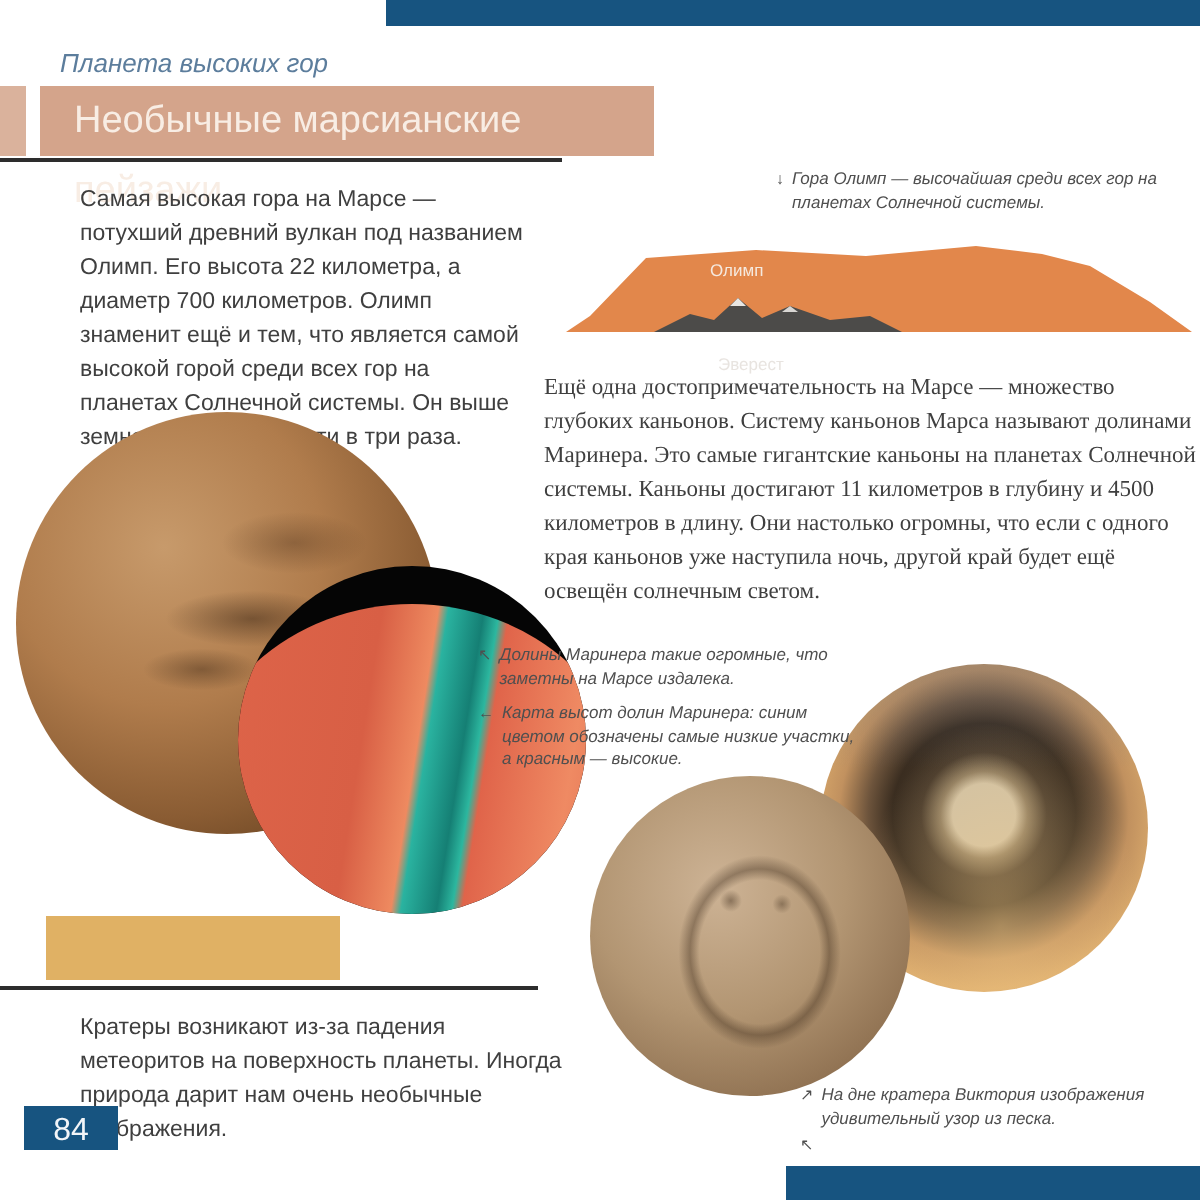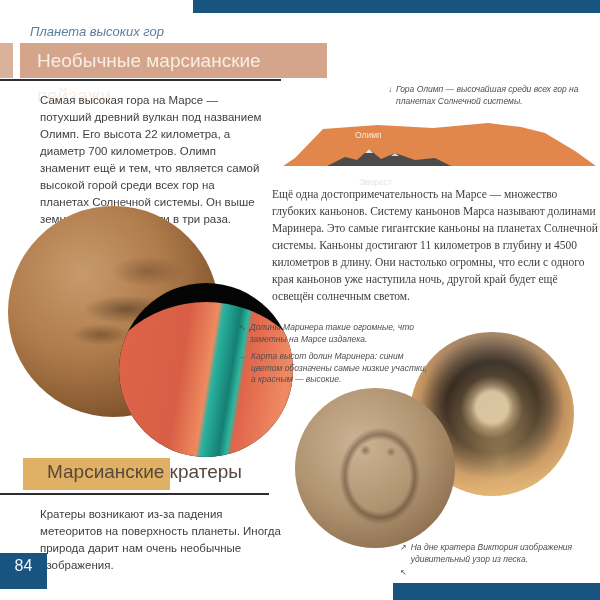--- a/index.html
+++ b/index.html
@@ -57,21 +57,21 @@
       radial-gradient(circle at 40% 35%, #cdb395, #b29572 45%, #937555 75%, #7a5d40 95%);}
   .victoria-crater{left:410px;top:332px;width:164px;height:164px;z-index:3;
     background:
       linear-gradient(180deg, rgba(92,104,126,.3), transparent 32%),
       radial-gradient(ellipse at 55% 80%, rgba(255,214,140,.45), transparent 55%),
       radial-gradient(circle at 50% 46%, #cfc0a4 0 13%, #8c7a5f 18%, #46382a 26%, #3a2d20 38%, #6d543c 48%, #c1915f 60%, #d8a86b 72%, #c9a478 86%, #bfa07b 100%);}
   
   .banner2-rect{left:23px;top:458px;width:147px;height:32px;background:var(--gold);}
   .banner2-title{left:47px;top:461px;font-size:19px;color:#56483c;z-index:2;}
   .rule2{left:0;top:493px;width:269px;height:2px;background:var(--charcoal);}
-  .page-num{left:0;top:553px;width:47px;height:36px;background:var(--blue);
+  .page-num{left:12px;top:553px;width:47px;height:22px;background:var(--blue);
     color:#f2f5f8;font-size:16px;text-align:center;line-height:25px;}
   .bottom-strip{left:393px;top:583px;width:207px;height:17px;background:var(--blue);}
 </style>
 </head>
 <body>
 
 <div class="page">
 
   <div class="abs top-strip"></div>
 
@@ -109,21 +109,20 @@
   <div class="abs cap cap1">
     <span class="arrow">↖</span>
     <span>Долины Маринера такие огромные, что заметны на Марсе издалека.</span>
   </div>
   <div class="abs cap cap2">
     <span class="arrow">←</span>
     <span>Карта высот долин Маринера: синим цветом обозначены самые низкие участки, а красным — высокие.</span>
   </div>
 
   <div class="abs banner2-rect"></div>
-  <div class="abs banner2-title">Марсианские кратеры</div>
   <div class="abs rule2"></div>
 
   <p class="abs body-text col-crater">Кратеры возникают из-за падения метеоритов на поверхность планеты. Иногда природа дарит нам очень необычные изображения.</p>
 
   <div class="abs circle victoria-crater"></div>
   <div class="abs circle galle-crater"></div>
 
   <div class="abs cap cap3">
     <span class="arrow">↗</span>
     <span>На дне кратера Виктория изображения удивительный узор из песка.</span>

